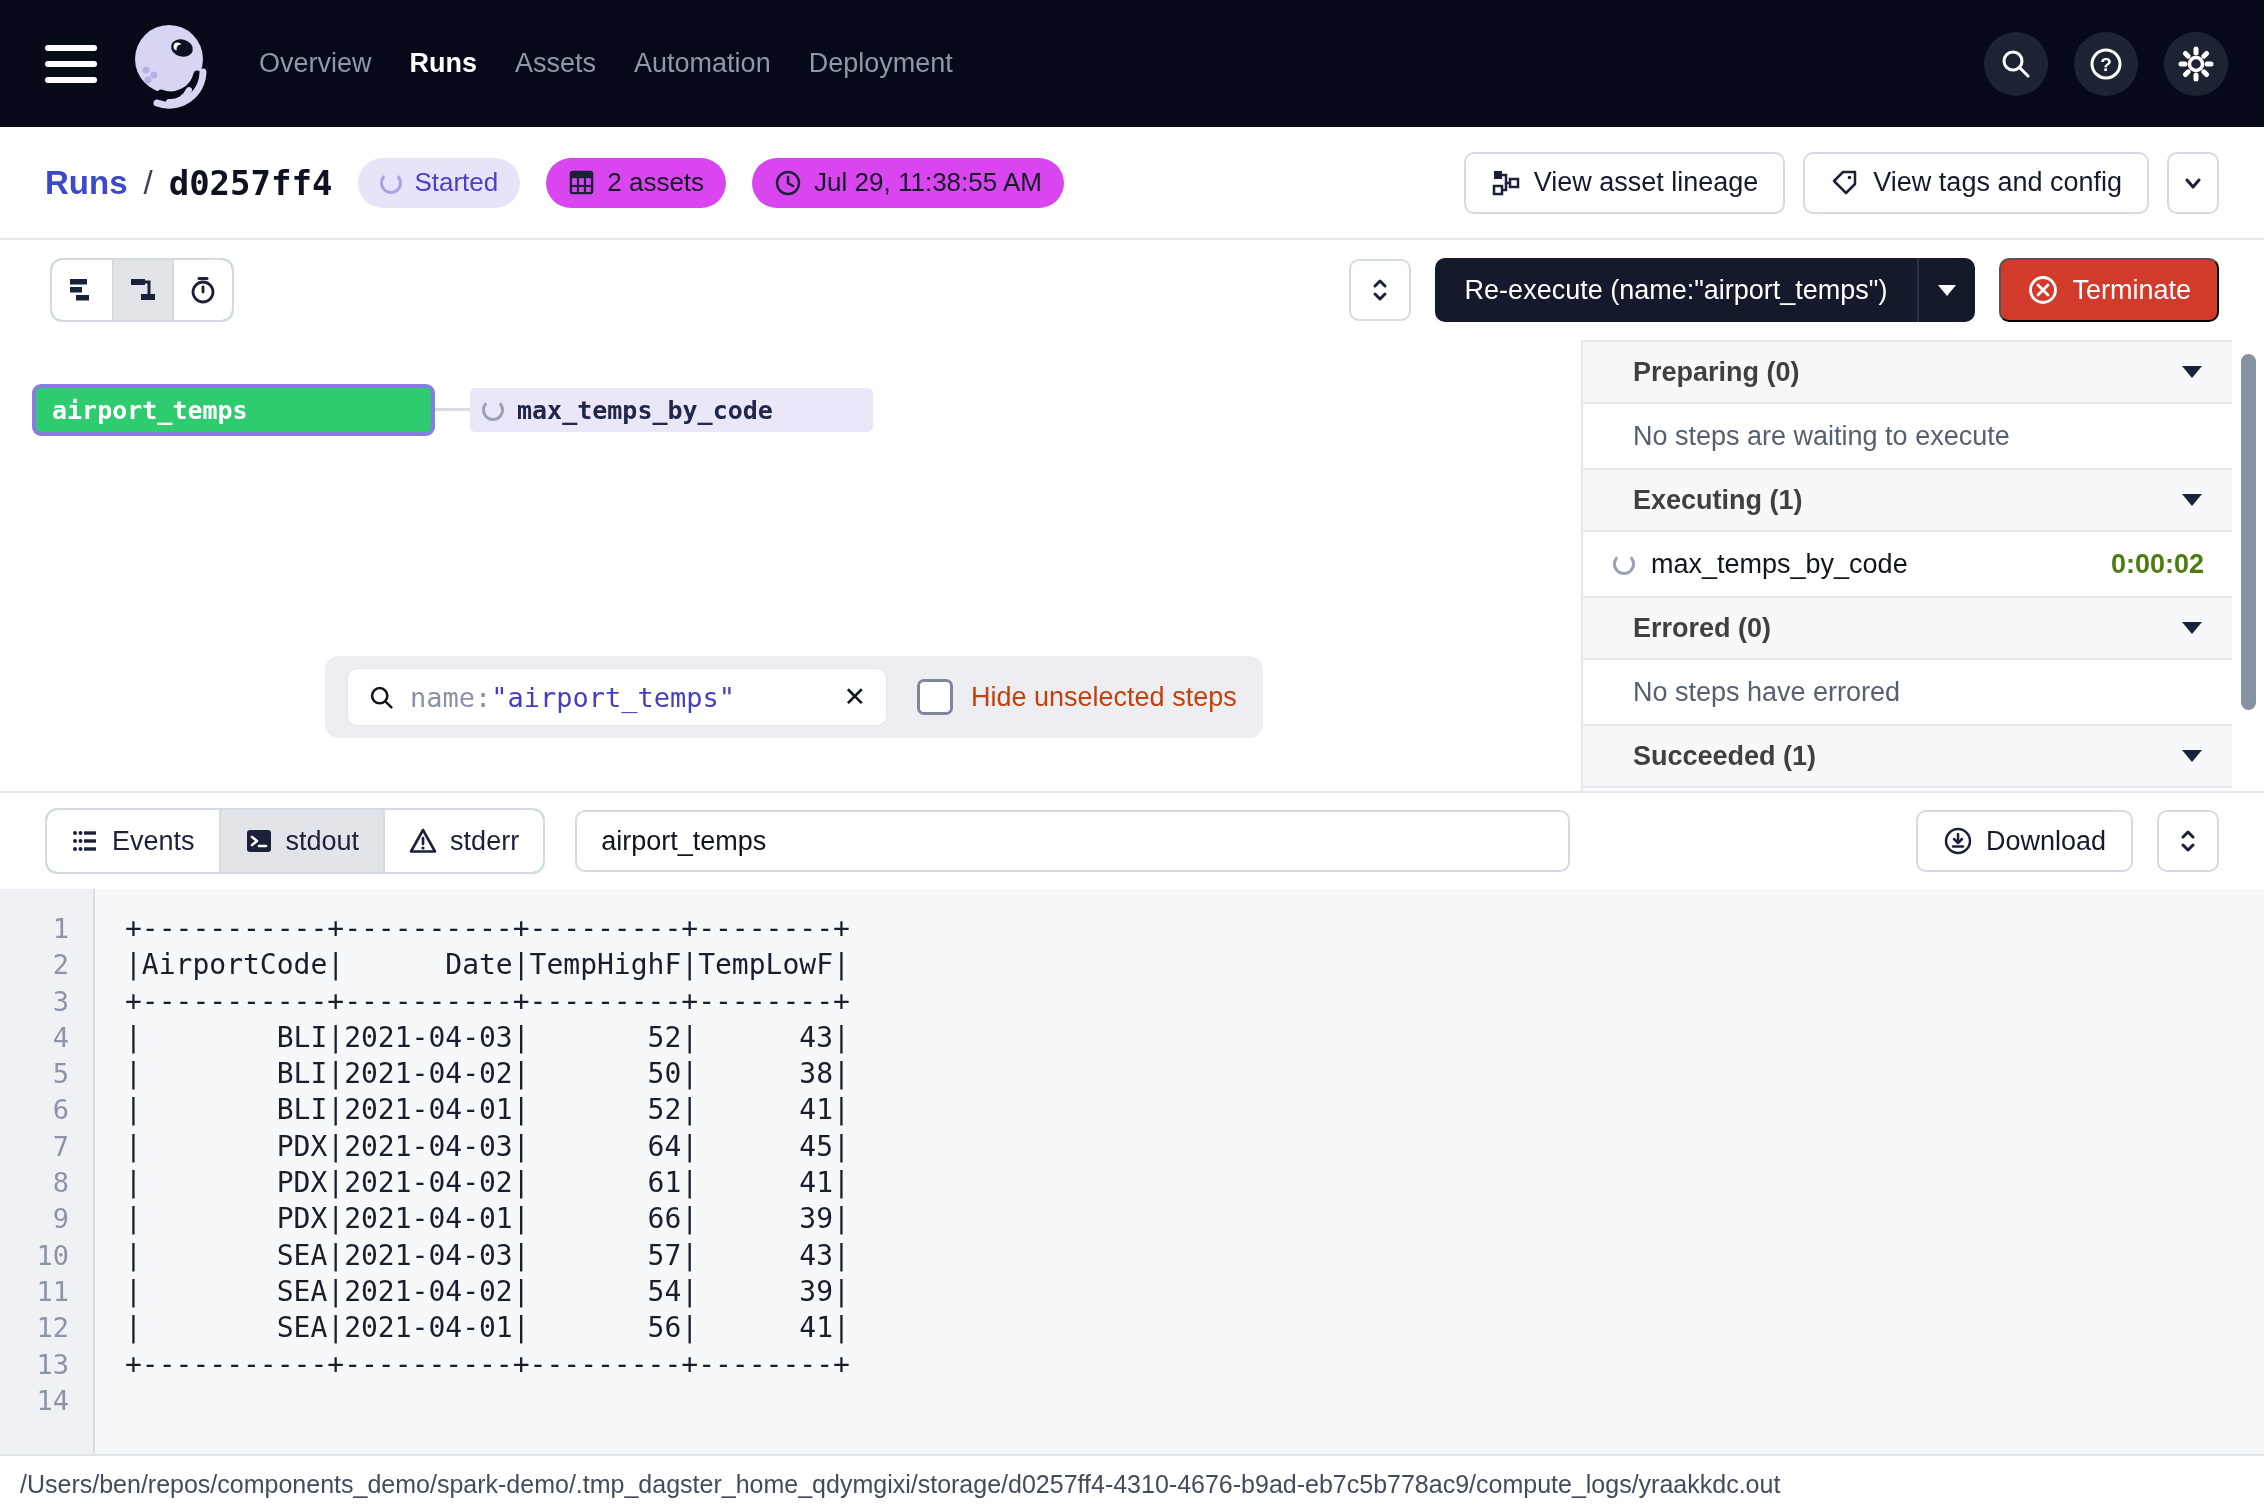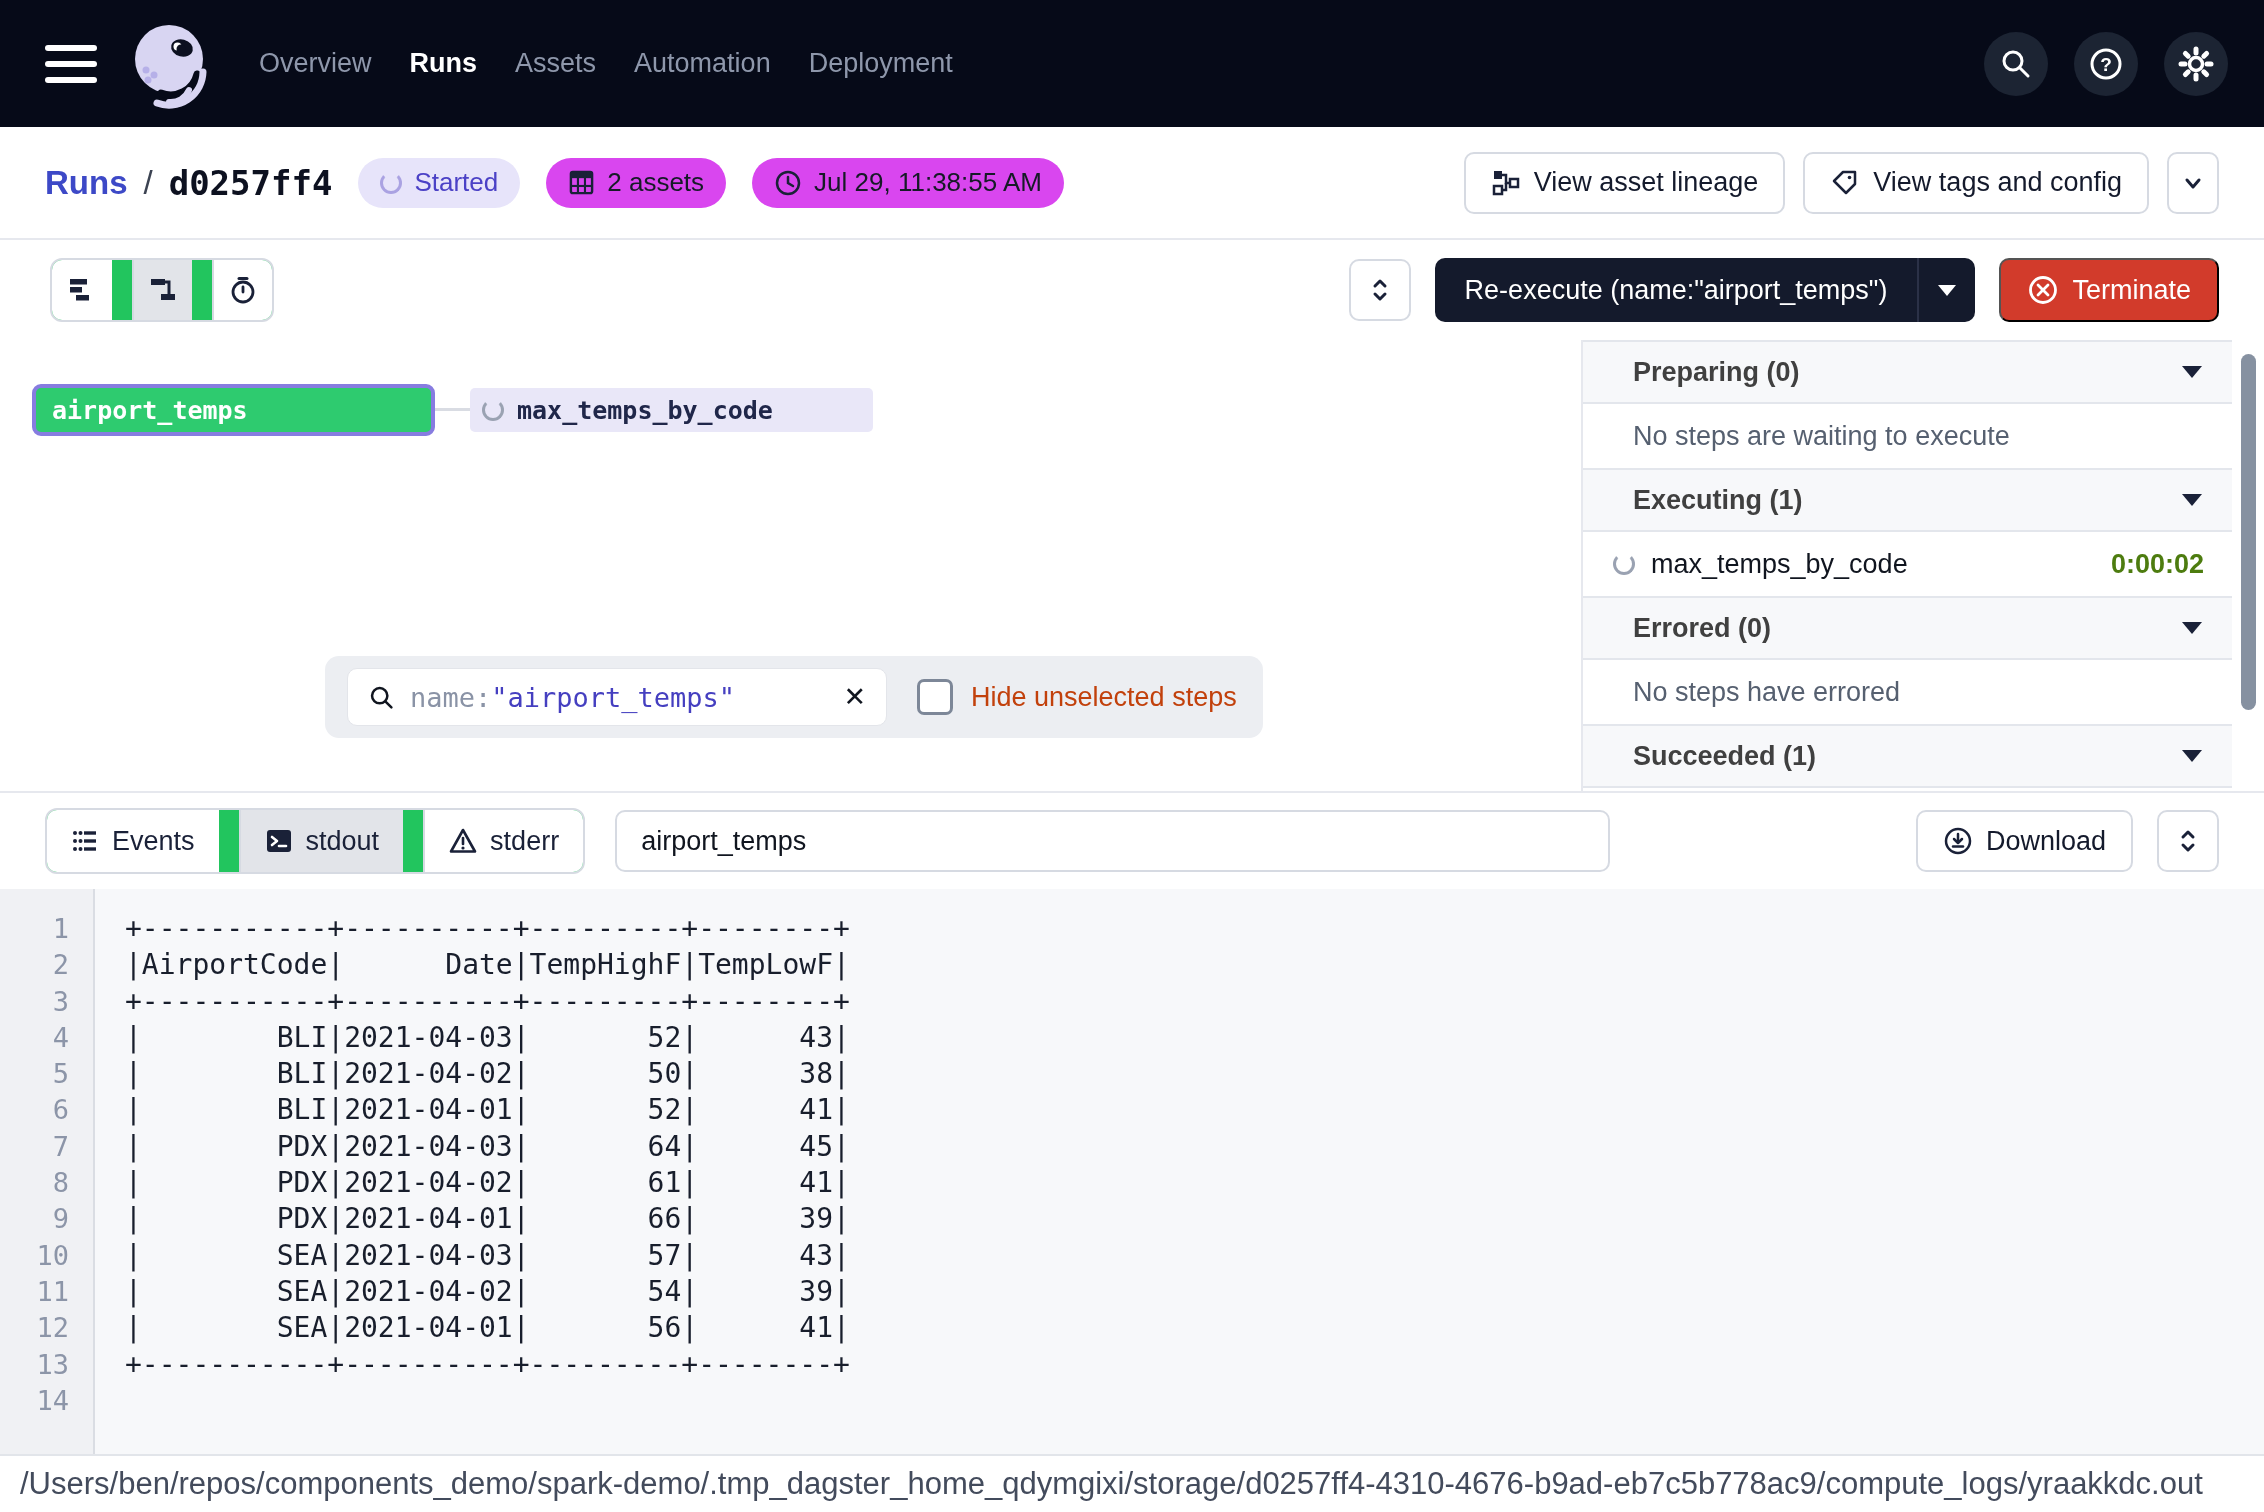--- a/index.html
+++ b/index.html
@@ -34,21 +34,21 @@
   .spinner.graytone { border-color:#9aa2b2; border-top-color:transparent; }
   .runbar-right { margin-left:auto; display:flex; gap:18px; align-items:center; }
   .btn { display:inline-flex; align-items:center; gap:13px; height:62px; padding:0 25px;
          background:#fff; border:2px solid #d6dae2; border-radius:10px; font-size:27px;
          color:#141a2c; font-weight:500; cursor:pointer; white-space:nowrap; }
   .btn.square { width:52px; padding:0; justify-content:center; }
   .btn.square64 { width:62px; padding:0; justify-content:center; }
 
   
   .toolbar { height:100px; flex:0 0 100px; display:flex; align-items:center; padding:0 45px 0 50px; background:#fff; }
-  .seg { display:inline-flex; border:2px solid #d6dae2; border-radius:12px; overflow:hidden; background:#22c55e;gap:20px; }
+  .seg { display:inline-flex; border:2px solid #d6dae2; border-radius:12px; overflow:hidden; background:#22c55e; }
   .seg-btn { width:60px; height:60px; display:flex; align-items:center; justify-content:center; cursor:pointer; background:#fff; }
   .seg-btn + .seg-btn { border-left:2px solid #d6dae2; }
   .seg-btn.selected { background:#e2e4e9; }
   .toolbar-right { margin-left:auto; display:flex; align-items:center; gap:24px; }
   .reexec { display:inline-flex; align-items:stretch; height:64px; background:#141a2c; border-radius:10px;
             color:#fff; cursor:pointer; overflow:hidden; }
   .reexec-label { display:flex; align-items:center; padding:0 30px; font-size:27px; }
   .reexec-caret { width:58px; display:flex; align-items:center; justify-content:center; border-left:2px solid #2b3147; }
   .caret-down { width:0; height:0; border-left:9px solid transparent; border-right:9px solid transparent; border-top:11px solid #fff; }
   .terminate { display:inline-flex; align-items:center; gap:13px; height:64px; padding:0 26px;
@@ -104,21 +104,21 @@
   .logarea { flex:1; background:#f7f8fa; position:relative; overflow:hidden; }
   .gutter-bg { position:absolute; left:0; top:0; bottom:0; width:95px; background:#f0f1f4; border-right:2px solid #dadde3; }
   .log-lines { position:relative; padding-top:22px; }
   .log-row { height:36.3px; line-height:36.3px; display:flex; }
   .ln { flex:0 0 95px; text-align:right; padding-right:26px; color:#8c95a8; font-size:27px;
         font-family:"DejaVu Sans Mono", monospace; cursor:pointer; }
   .lt { padding-left:30px; color:#181e2c; font-size:28px; white-space:pre; font-family:"DejaVu Sans Mono", monospace; }
 
   
   .statusbar { height:58px; flex:0 0 58px; background:#fff; border-top:2px solid #e2e5ea;
-               display:flex; align-items:center; padding:0 20px; font-size:31px; color:#434b5c; }
+               display:flex; align-items:center; padding:0 20px; font-size:25px; color:#434b5c; }
   svg { display:block; }
 </style>
 </head>
 <body>
 
 <div class="app">
 
   <div class="topnav">
     <div class="hamburger">
         <span></span>

